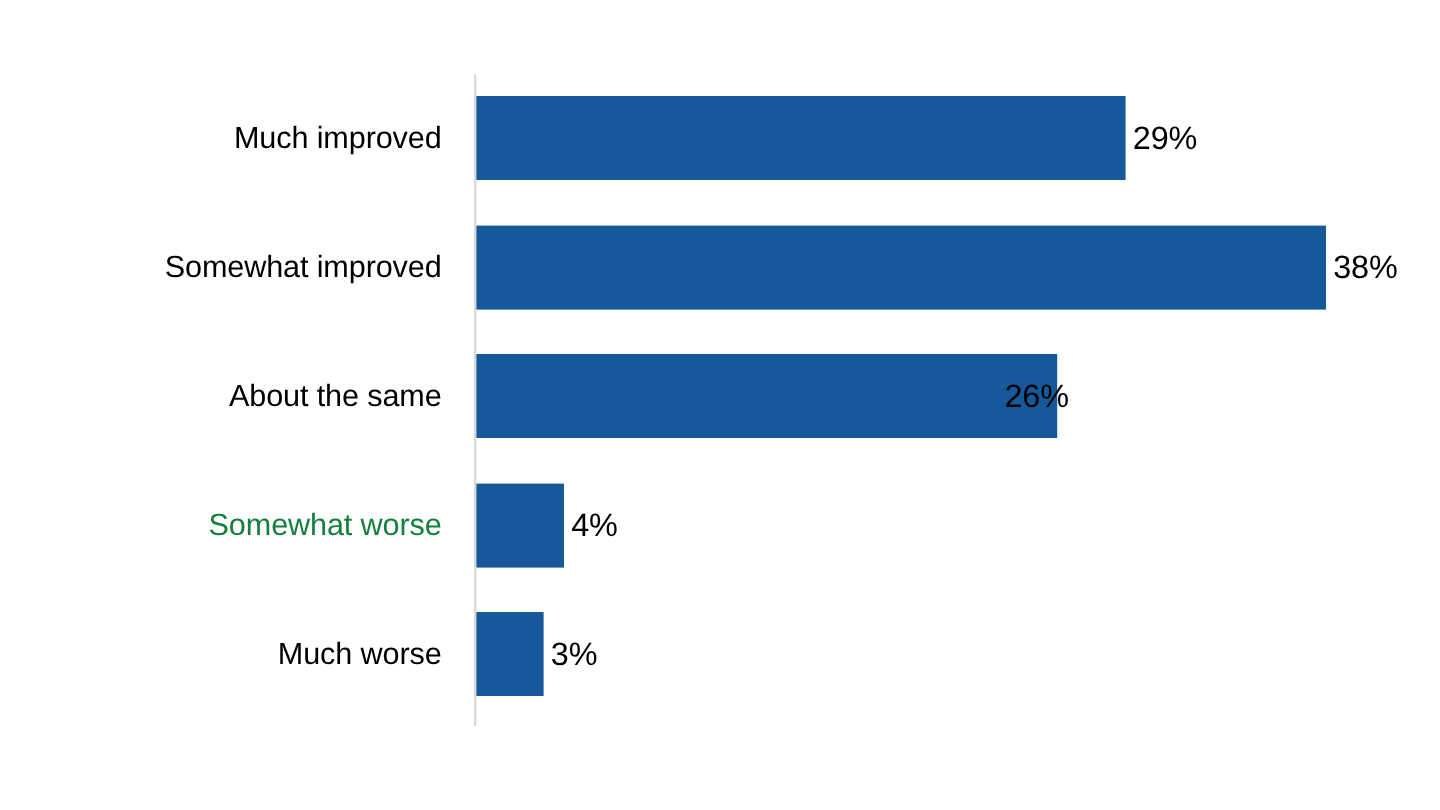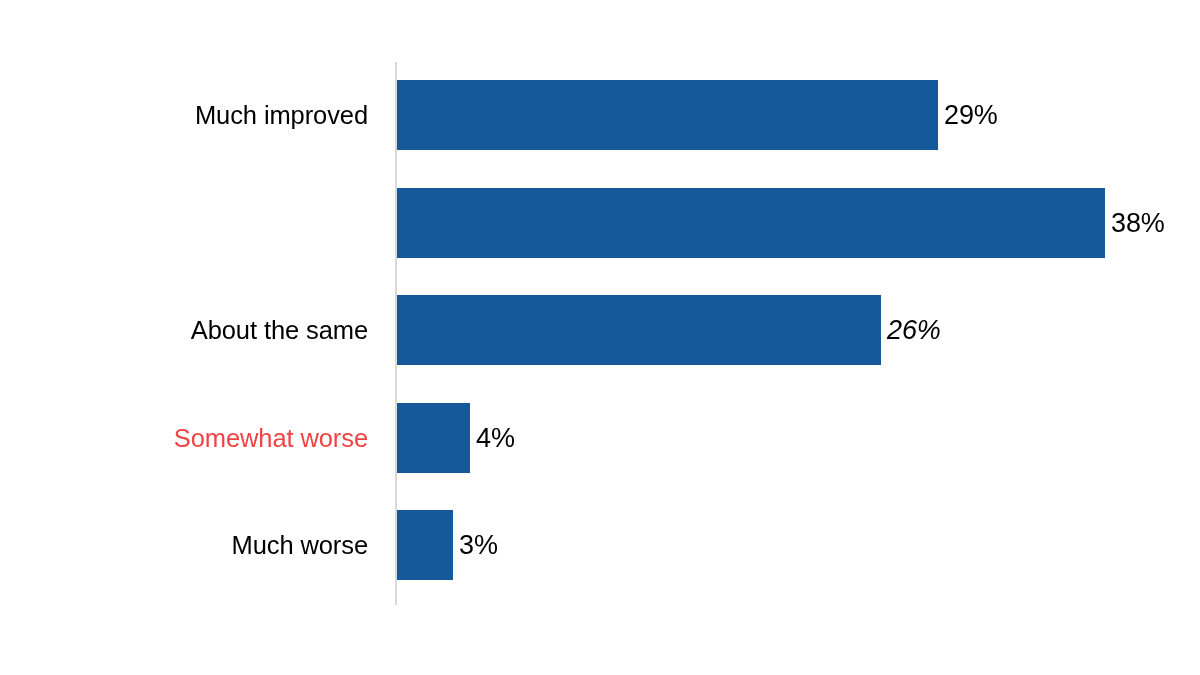--- a/index.html
+++ b/index.html
@@ -78,32 +78,33 @@
 
     <div id="category-axis-line" style="left: 395px; background: rgb(217, 217, 217);"></div>
 
     <div class="bar-row" id="bar-row-0" style="top: 80px; height: 70px;">
       <div class="bar-category-label" style="height: 70px; line-height: 70px; color: rgb(0, 0, 0);">Much improved</div>
       <div class="bar-rect" id="bar-rect-0" style="left: 397px; width: 541px; height: 70px; background: rgb(21, 89, 155);"></div>
       <div class="bar-value-label" id="bar-value-0" style="left: 944px; height: 70px; line-height: 70px; color: rgb(0, 0, 0);">29%</div>
     </div>
 
     <div class="bar-row" id="bar-row-1" style="top: 187.5px; height: 70px;">
+      <div class="bar-category-label" style="height: 70px; line-height: 70px; color: rgb(0, 0, 0);">Somewhat improved</div>
       <div class="bar-rect" id="bar-rect-1" style="left: 397px; width: 708px; height: 70px; background: rgb(21, 89, 155);"></div>
       <div class="bar-value-label" id="bar-value-1" style="left: 1111px; height: 70px; line-height: 70px; color: rgb(0, 0, 0);">38%</div>
     </div>
 
     <div class="bar-row" id="bar-row-2" style="top: 295px; height: 70px;">
       <div class="bar-category-label" style="height: 70px; line-height: 70px; color: rgb(0, 0, 0); text-align: center;">About the same</div>
       <div class="bar-rect" id="bar-rect-2" style="left: 397px; width: 484px; height: 70px; background: rgb(21, 89, 155);"></div>
-      <div class="bar-value-label" id="bar-value-2" style="left: 887px; height: 70px; line-height: 70px; color: rgb(0, 0, 0); font-style: italic;">26%</div>
+      <div class="bar-value-label" id="bar-value-2" style="left: 837px; height: 70px; line-height: 70px; color: rgb(0, 0, 0);">26%</div>
     </div>
 
     <div class="bar-row" id="bar-row-3" style="top: 402.5px; height: 70px;">
-      <div class="bar-category-label" style="height: 70px; line-height: 70px; color: #ef4444;">Somewhat worse</div>
+      <div class="bar-category-label" style="height: 70px; line-height: 70px; color: #15803d;">Somewhat worse</div>
       <div class="bar-rect" id="bar-rect-3" style="left: 397px; width: 73px; height: 70px; background: rgb(21, 89, 155);"></div>
       <div class="bar-value-label" id="bar-value-3" style="left: 476px; height: 70px; line-height: 70px; color: rgb(0, 0, 0);">4%</div>
     </div>
 
     <div class="bar-row" id="bar-row-4" style="top: 510px; height: 70px;">
       <div class="bar-category-label" style="height: 70px; line-height: 70px; color: rgb(0, 0, 0);">Much worse</div>
       <div class="bar-rect" id="bar-rect-4" style="left: 397px; width: 56px; height: 70px; background: rgb(21, 89, 155);"></div>
       <div class="bar-value-label" id="bar-value-4" style="left: 459px; height: 70px; line-height: 70px; color: rgb(0, 0, 0);">3%</div>
     </div>
 

